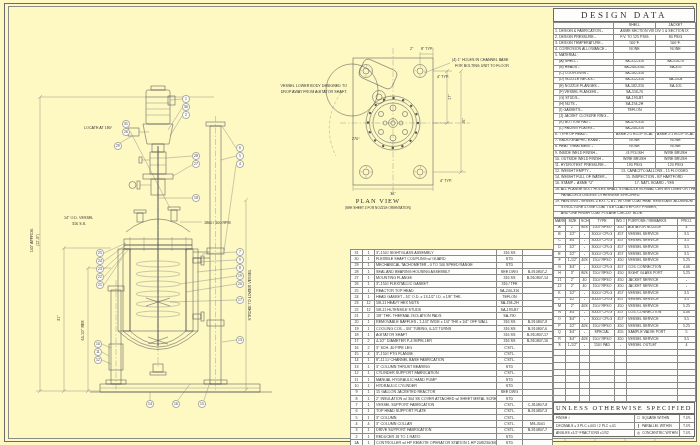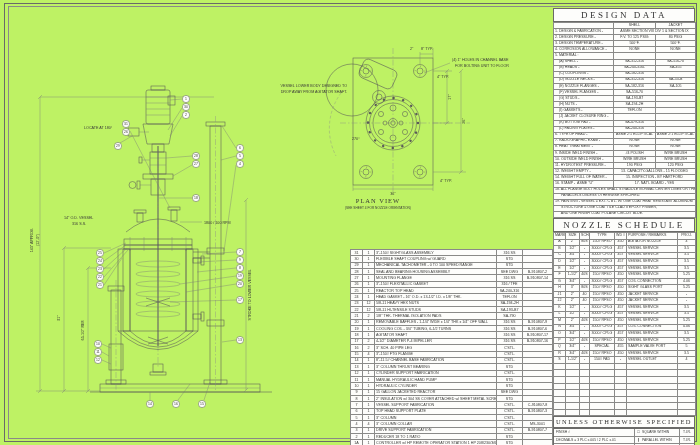--- a/index.html
+++ b/index.html
@@ -1,16 +1,16 @@
 <!DOCTYPE html>
 <html><head>
 <meta charset="utf-8">
 <style>
   html,body{margin:0;padding:0;width:700px;height:445px;background:#f2f2f0;overflow:hidden;}
-  .sheet{position:absolute;left:0;top:0;width:700px;height:445px;background:#bef264;}
+  .sheet{position:absolute;left:0;top:0;width:700px;height:445px;background:#fef9c3;}
   .b-outer{position:absolute;left:4px;top:3px;right:3px;bottom:3px;border:1px solid #6a6a68;}
   .b-inner{position:absolute;left:8px;top:6px;right:6px;bottom:6px;border:0.5px solid #8a8a88;}
   svg{position:absolute;left:0;top:0;z-index:1;}
   .panel{position:absolute;z-index:2;background:#fdfdfb;}
   table{border-collapse:collapse;table-layout:fixed;width:100%;background:#fdfdfb;}
   td{border:0.5px solid #8a8a88;font-family:"Liberation Sans",sans-serif;color:#3a3a38;
      padding:0 1px;white-space:pre;overflow:hidden;text-align:center;}
   .dd td{font-size:3.6px;height:5.1px;line-height:1.1;}
   .dd td:first-child{text-align:left;}
   .dd td[colspan="3"]{text-align:left;}
@@ -831,21 +831,20 @@
           </tr>
           <tr>
             <td colspan="3">      STRUCTURE = ONE COAT TILE CLAD II EPOXY PRIMER,</td>
           </tr>
           <tr>
             <td colspan="3">      AND ONE FINISH COAT POLANE CIRCUIT BLUE.</td>
           </tr>
         </tbody>
     </table>
 
-    <div class="block-title t-big">NOZZLE SCHEDULE</div>
     <table class="ns">
       <colgroup>
           <col style="width:12px">
           <col style="width:14px">
           <col style="width:10px">
           <col style="width:25px">
           <col style="width:12px">
           <col style="width:51px">
           <col style="width:18px">
         </colgroup>

